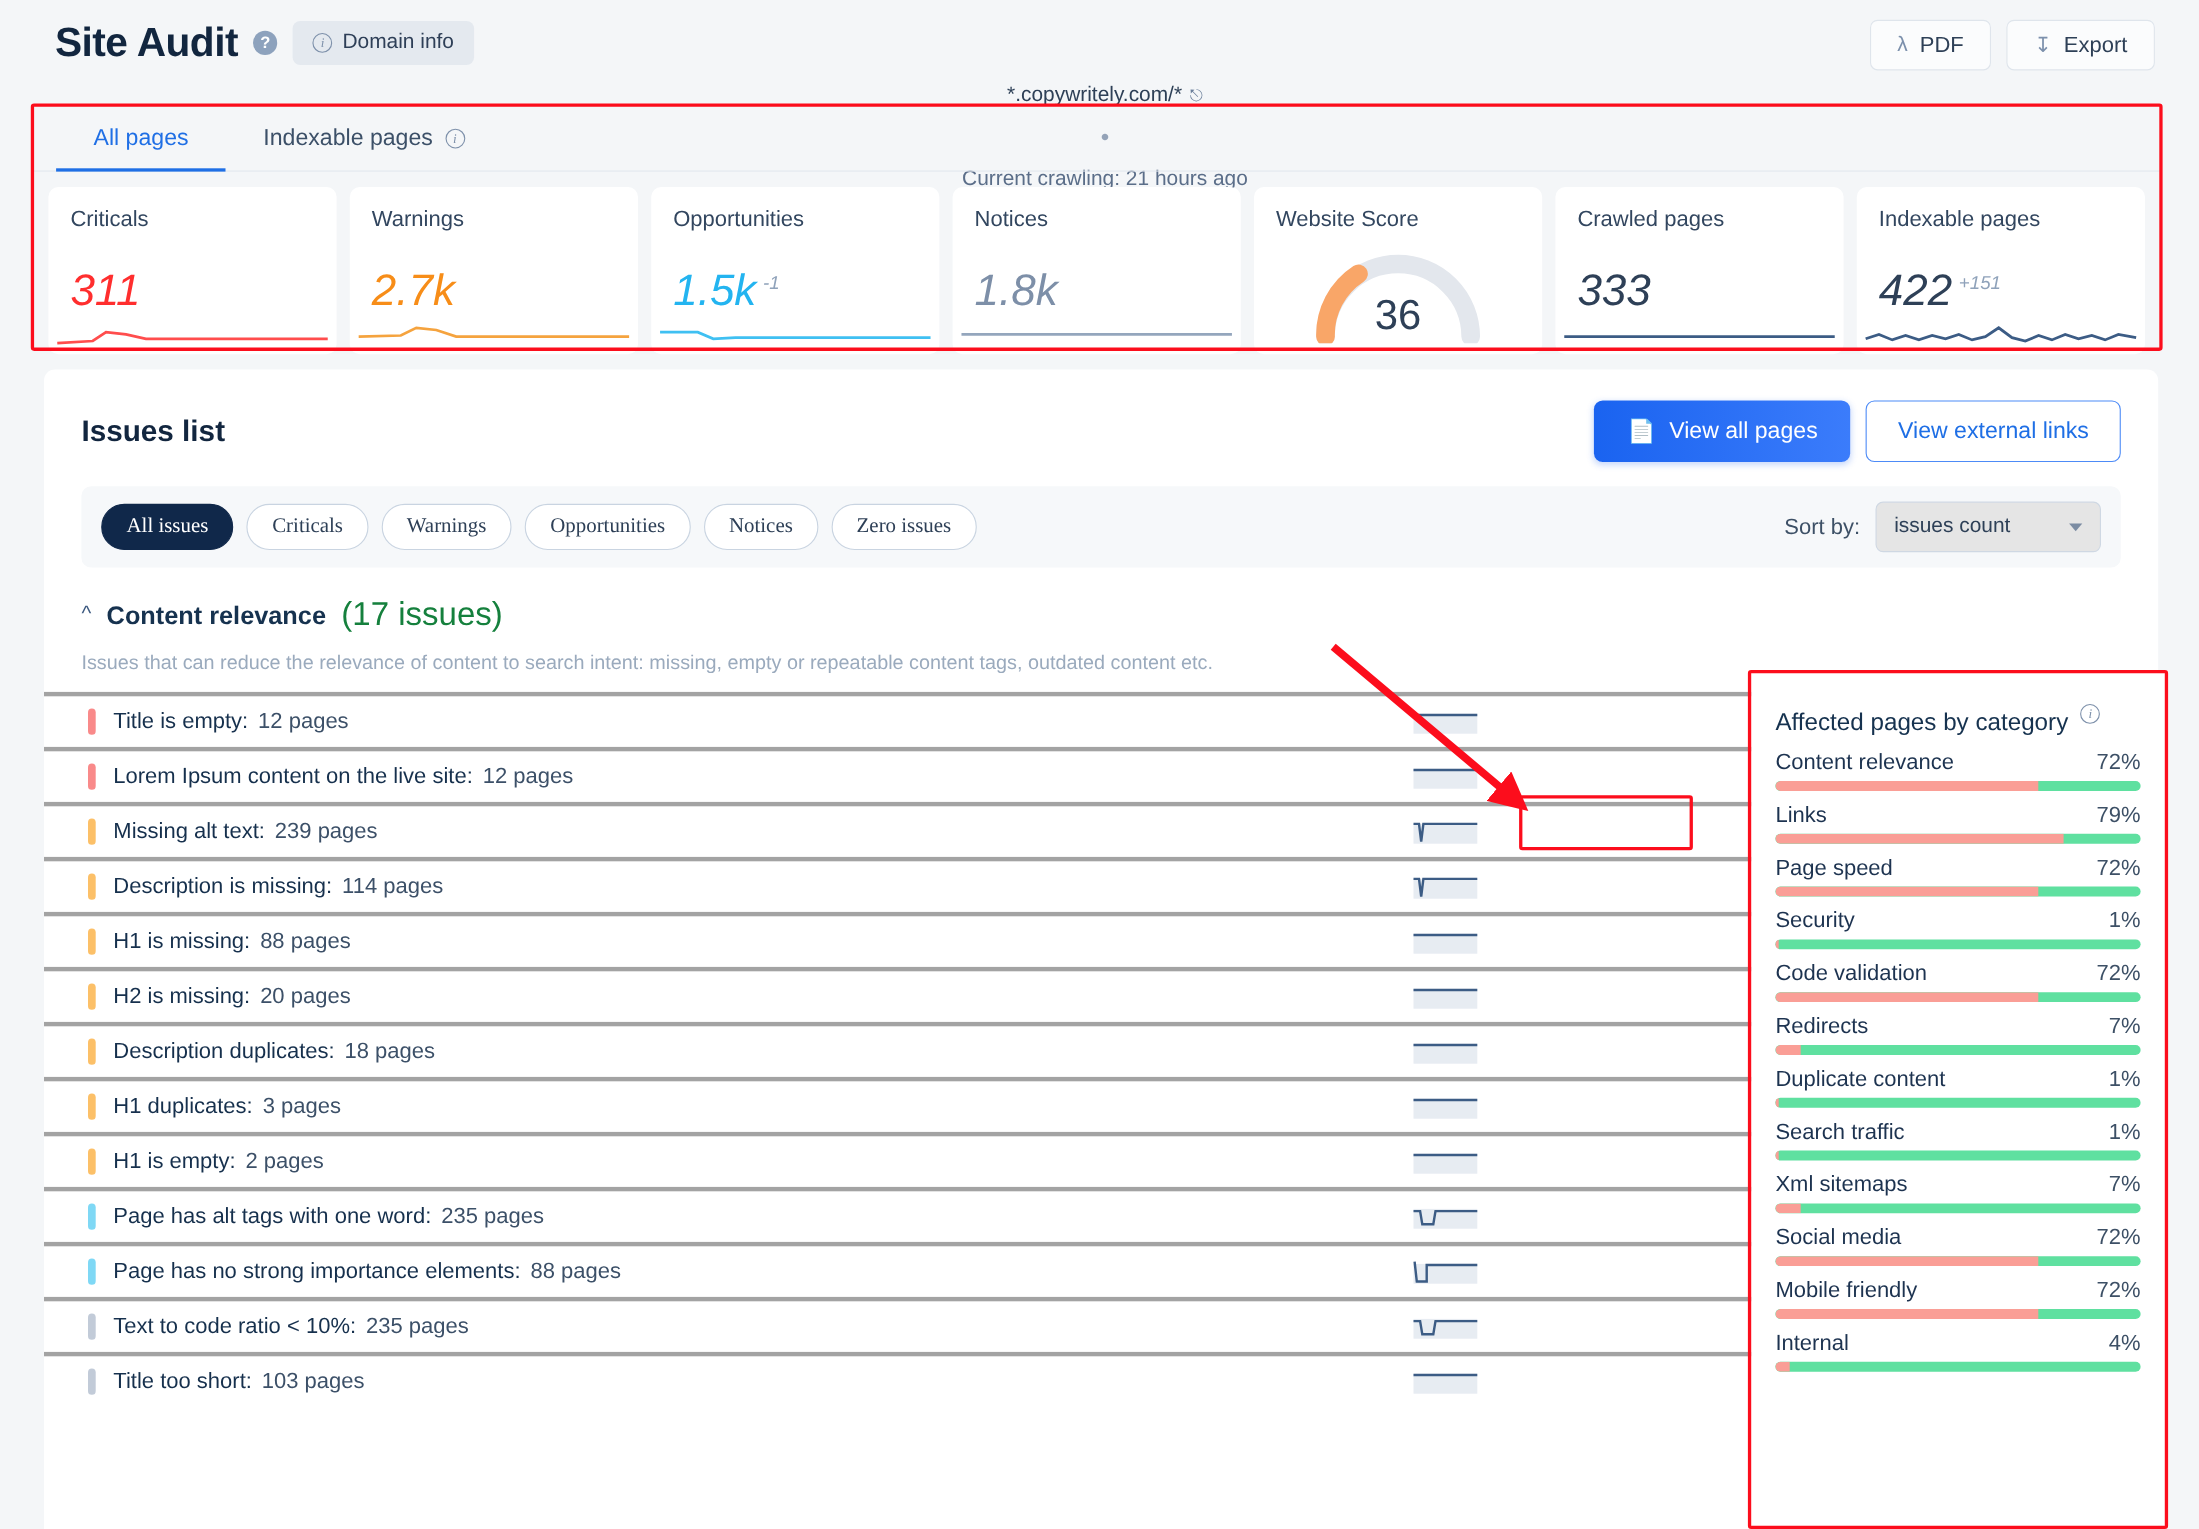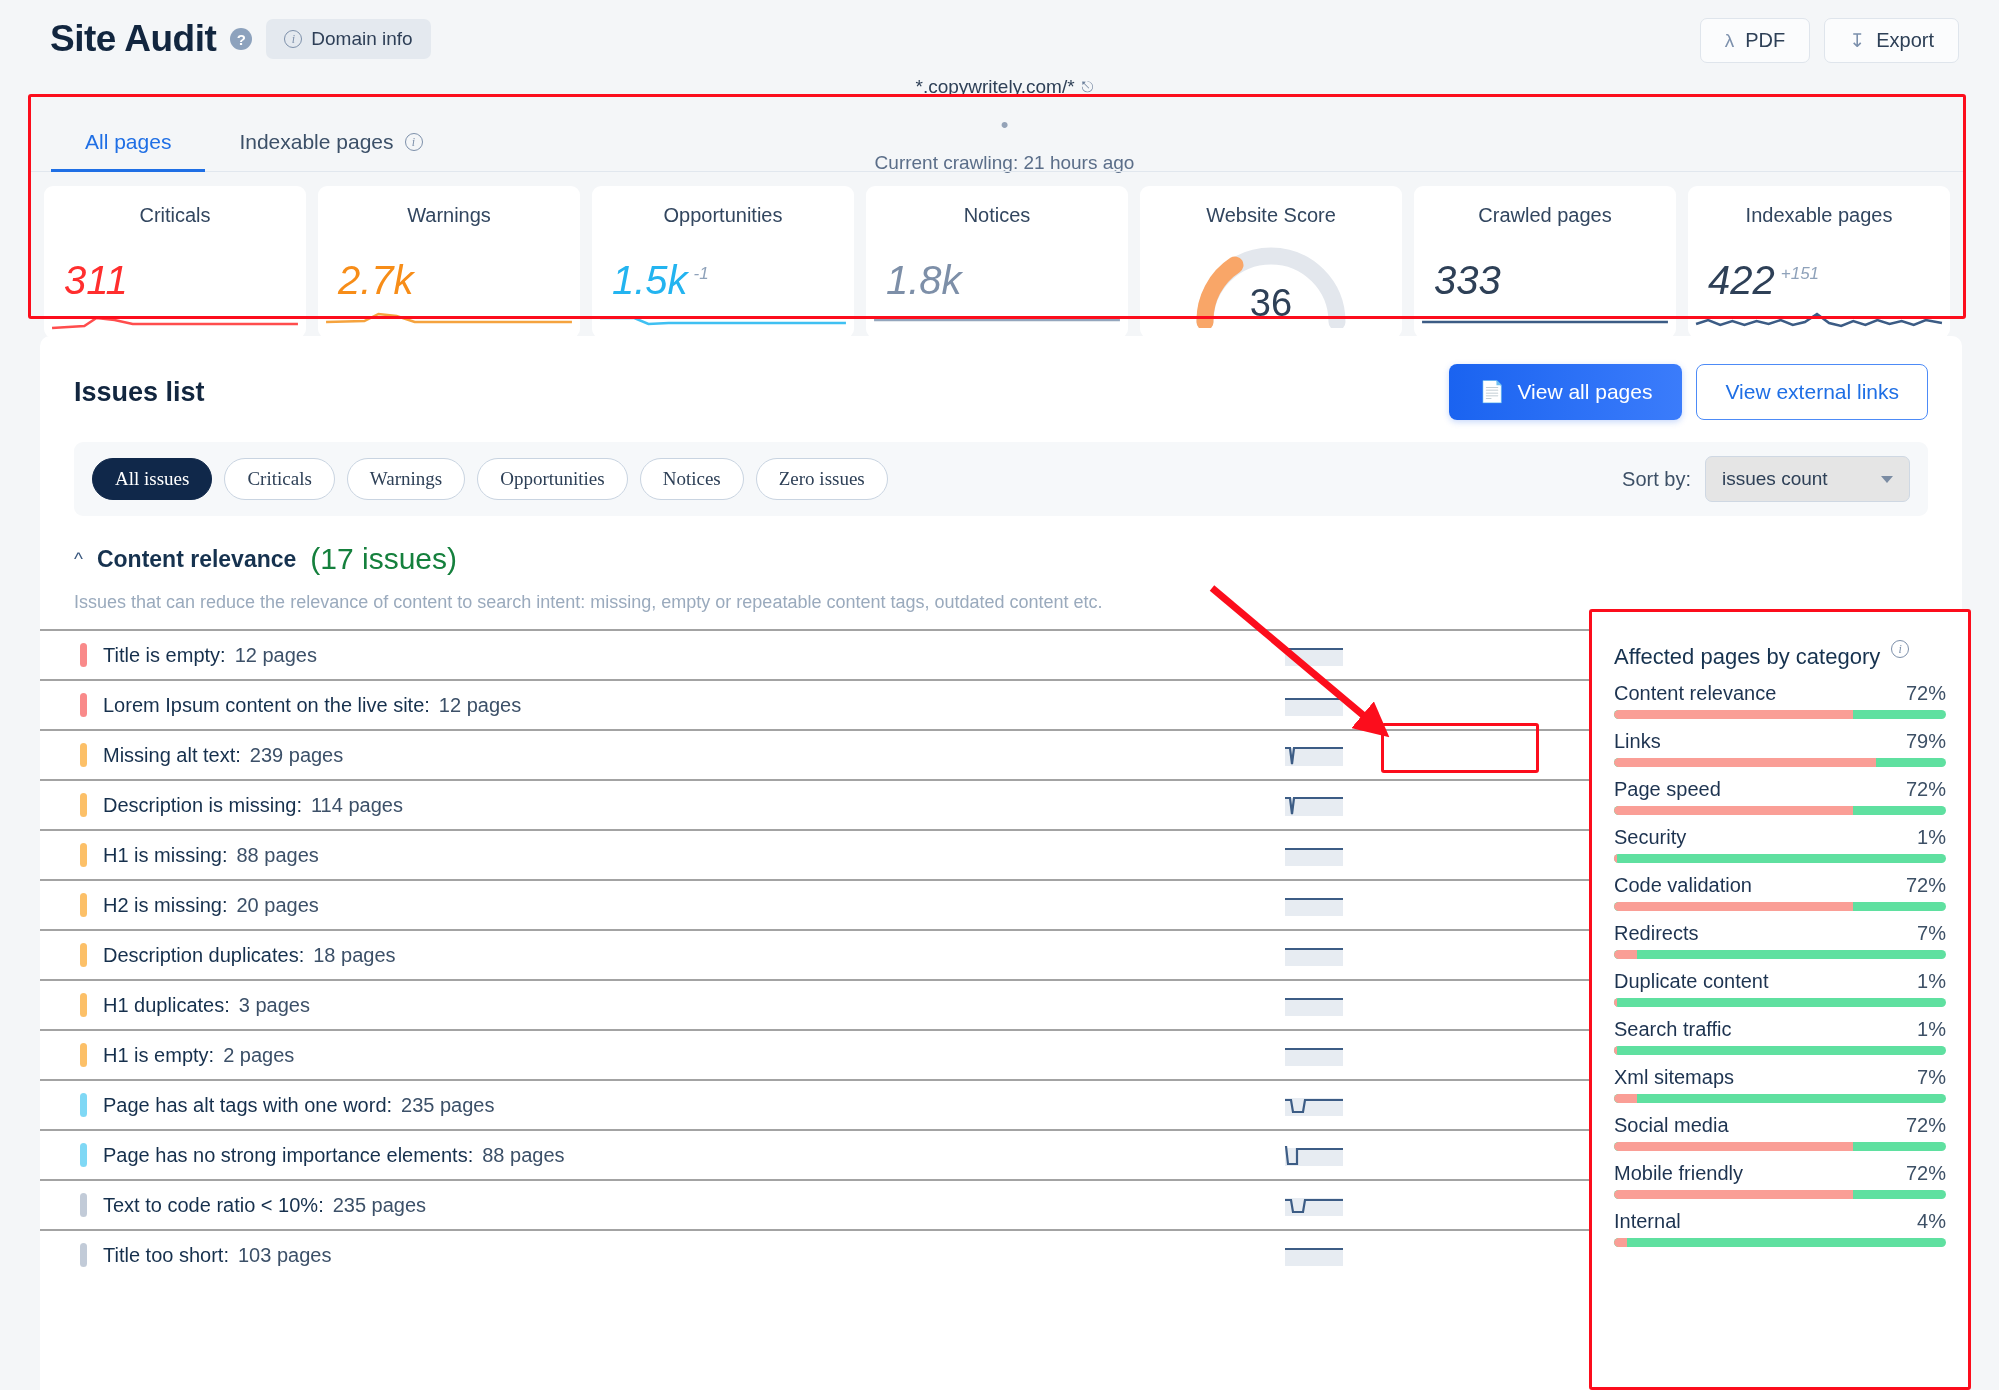--- a/index.html
+++ b/index.html
@@ -48,21 +48,21 @@
 
   
   .redbox { position: absolute; border: 3px solid #fc0d1c; border-radius: 3px; pointer-events: none; z-index: 30; }
   #rb-cards  { left: 28px;  top: 94px;  width: 1938px; height: 225px; }
   #rb-view   { left: 1381px; top: 723px; width: 158px;  height: 50px;  }
   #rb-panel  { left: 1589px; top: 609px; width: 382px;  height: 781px; }
 
   .arrow-svg { position: absolute; left: 1180px; top: 580px; z-index: 31; pointer-events: none; }
 
   
-  .cards-section { position: absolute; left: 31px; top: 113px; width: 1932px; text-align: center; }
+  .cards-section { position: absolute; left: 31px; top: 97px; width: 1932px; }
   .tabs { display: flex; gap: 0; padding: 0 20px; border-bottom: 1px solid #e1e7ee; }
   .tab {
     padding: 17px 34px 15px; font-size: 21px; color: #3c5068;
     border-bottom: 3px solid transparent; margin-bottom: -1px;
     display: flex; align-items: center; gap: 11px;
   }
   .tab.active { color: #1f6fe5; border-bottom-color: #1f6fe5; font-weight: 500; }
 
   .cards-row { display: flex; gap: 12px; padding: 14px 13px 0 13px; }
   .stat-card {
@@ -116,21 +116,21 @@
 
   .section-hd { padding: 26px 34px 0 34px; display: flex; align-items: center; gap: 14px; }
   .chev-up { font-size: 19px; color: #3d5a80; }
   .sec-name { font-size: 23px; font-weight: bold; color: #16324f; }
   .sec-count { font-size: 30px; color: #15803d; font-weight: normal; }
   .sec-desc { padding: 16px 34px 0 34px; font-size: 18px; color: #9aaabd; }
 
   .issues-list { margin-top: 16px; }
   .issue-row {
     display: flex; align-items: center; height: 50px;
-    border-top: 2px solid #a3a3a3; padding: 0 34px 0 40px; position: relative;
+    border-top: 4px solid #a3a3a3; padding: 0 34px 0 40px; position: relative;
   }
   .sev { width: 7px; height: 24px; border-radius: 4px; flex: none; margin-right: 16px; }
   .sev.critical { background: #f98a8a; }
   .sev.warning  { background: #fcc068; }
   .sev.opportunity { background: #7fd8f5; }
   .sev.notice   { background: #c2cbd8; }
   .issue-name { font-size: 20px; color: #16304d; font-weight: 500; }
   .issue-pages { font-size: 20px; color: #3c5068; font-weight: normal; margin-left: 9px; }
   .issue-spark { position: absolute; left: 1243px; width: 62px; height: 26px; }
   .view-btn {

